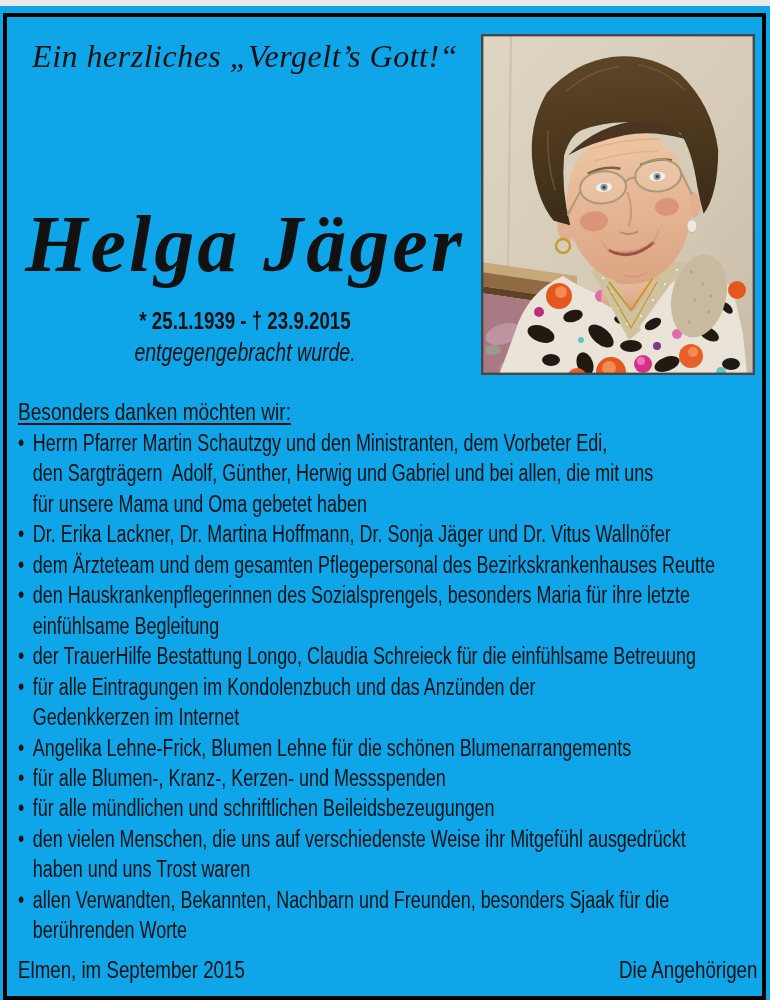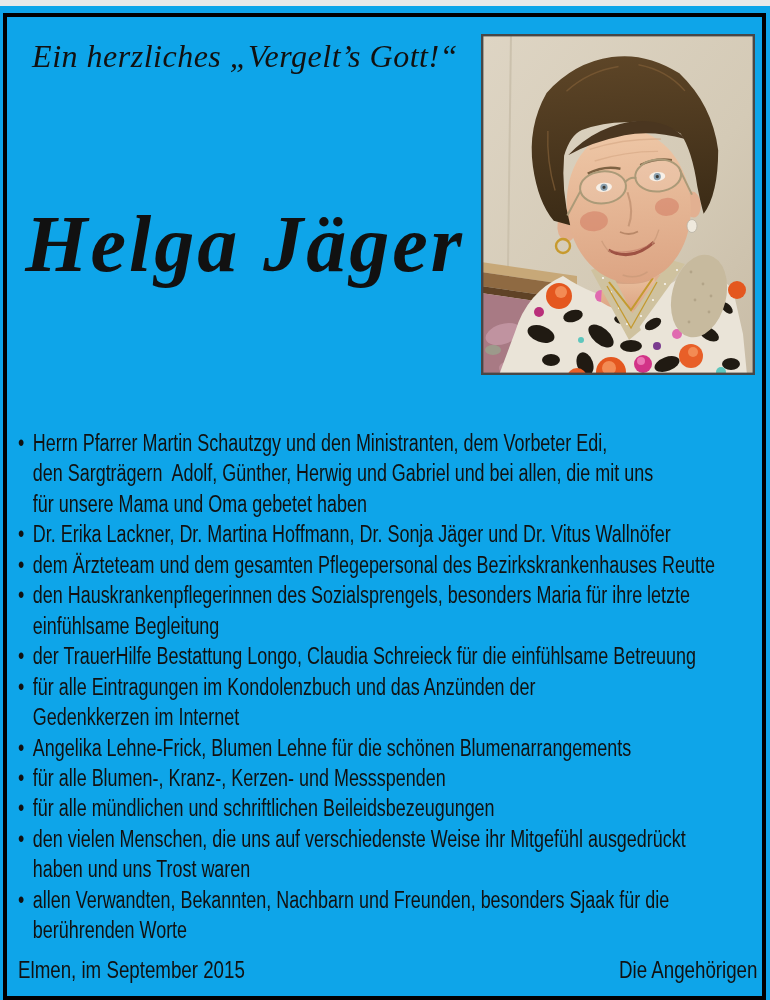--- a/index.html
+++ b/index.html
@@ -113,21 +113,27 @@
 <body>
 
 <div class="page">
   <div class="frame"></div>
 
   <div class="title">Ein herzliches „Vergelt’s Gott!“</div>
 
 
   <div class="name">Helga Jäger</div>
 
-
+  <div class="dates">
+    <div class="dates-inner">* 25.1.1939 - † 23.9.2015</div>
+  </div>
+
+  <div class="closing">
+    <div class="closing-inner">entgegengebracht wurde.</div>
+  </div>
 
   <figure class="photo">
     <svg viewBox="0 0 274 341" preserveAspectRatio="none">
       <defs>
         <linearGradient id="wall" x1="0" y1="0" x2="1" y2="1">
           <stop offset="0" stop-color="#ded5c4"></stop>
           <stop offset="0.6" stop-color="#d4cab6"></stop>
           <stop offset="1" stop-color="#c8bca6"></stop>
         </linearGradient>
         <linearGradient id="skin" x1="0" y1="0" x2="0" y2="1">
@@ -295,20 +301,23 @@
         </g>
       </g>
 
       <circle cx="82" cy="212" r="7" fill="none" stroke="#c79a2e" stroke-width="2.4"></circle>
       <ellipse cx="211" cy="192" rx="5" ry="6.5" fill="#efe9dd" stroke="#b9b2a4" stroke-width="0.8"></ellipse>
 
       <rect x="1.2" y="1.2" width="271.6" height="338.6" fill="none" stroke="#474747" stroke-width="2.4"></rect>
     </svg>
   </figure>
 
+  <div class="thanks-heading">
+    <span class="thanks-heading-inner">Besonders danken möchten wir:</span>
+  </div>
 
   <div class="thanks">
     <ul class="thanks-inner">
         <li>
           <span class="bullet">•</span>
           <div class="li-text">
             <div class="li-line">Herrn Pfarrer Martin Schautzgy und den Ministranten, dem Vorbeter Edi,</div>
             <div class="li-line">den Sargträgern  Adolf, Günther, Herwig und Gabriel und bei allen, die mit uns</div>
             <div class="li-line">für unsere Mama und Oma gebetet haben</div>
           </div>

